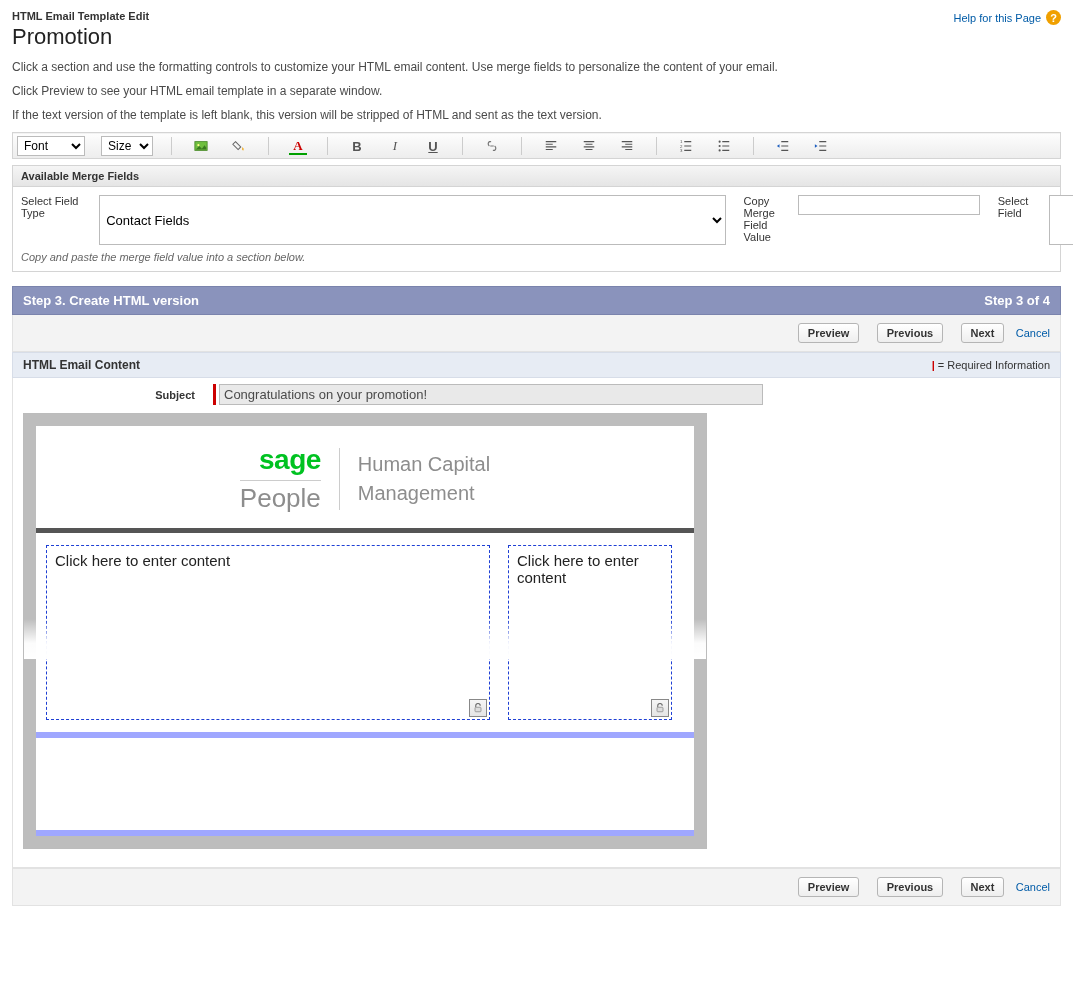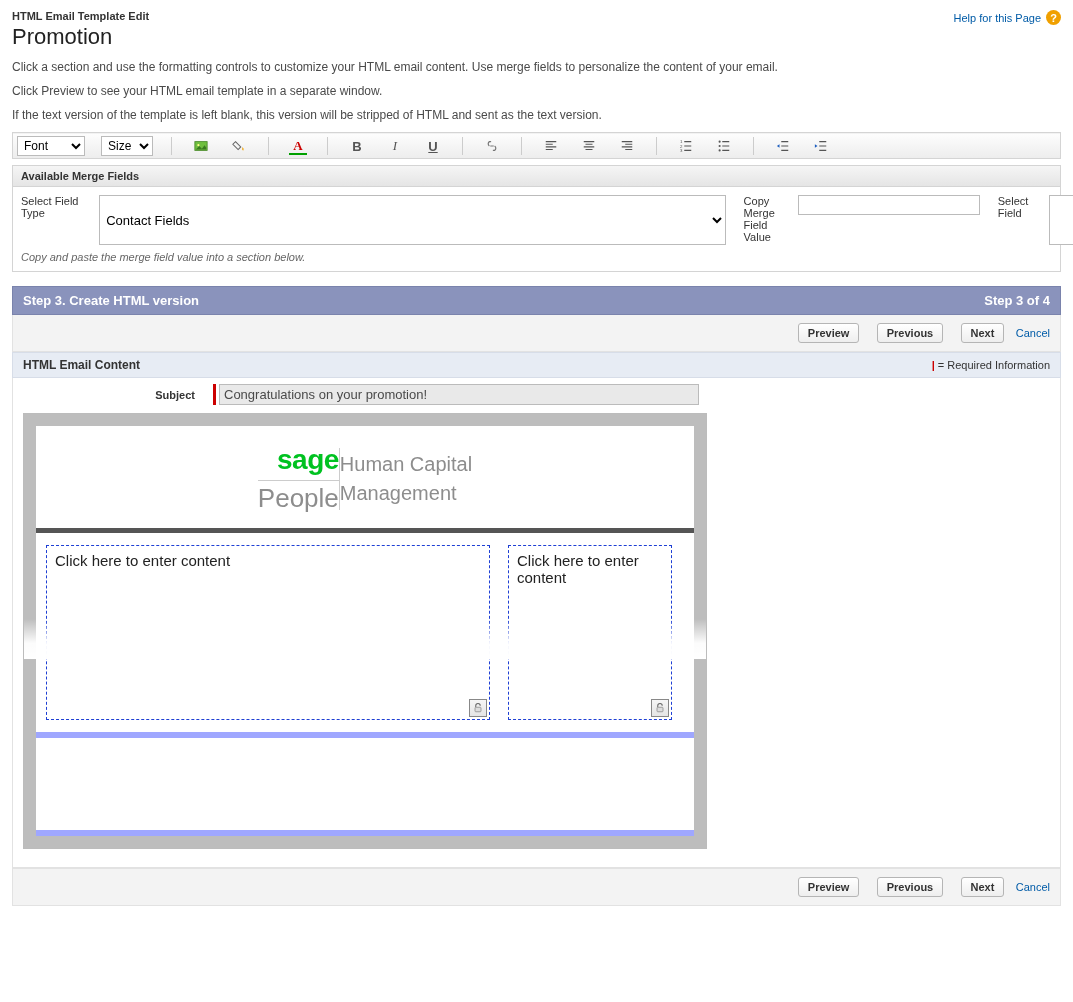--- a/index.html
+++ b/index.html
@@ -134,21 +134,21 @@
   .content-body {
     border: 1px solid #e2e2e2;
     border-top: none;
     padding: 6px 10px 18px 10px;
     background: #fff;
   }
   .subject-row { display: flex; align-items: center; margin-bottom: 8px; }
   .subject-row label { width: 190px; text-align: right; padding-right: 18px; font-size: 11px; font-weight: bold; color: #333; }
   .req-left { border-left: 3px solid #c00; }
   .subject-input {
-    width: 480px; font-size: 13px;
+    width: 544px; font-size: 13px;
     padding: 2px 4px;
     background: #e9e9e9;
     border: 1px solid #bbb;
     color: #4a4a4a;
   }
   
   .email-canvas-outer {
     border: 1px solid #bcbcbc;
     width: 684px;
     padding: 0;
@@ -160,20 +160,21 @@
     position: relative;
   }
   .email-inner {
     background: #fff;
   }
   .brand-header {
     display: flex;
     justify-content: center;
     align-items: center;
     padding: 18px 10px 14px 10px;
+    gap: 18px;
     border-bottom: 5px solid #555;
   }
   .brand-left { text-align: right; }
   .brand-sage { color: #00c221; font-weight: bold; font-size: 28px; letter-spacing: -0.5px; }
   .brand-people { color: #8d8d8d; font-size: 26px; border-top: 1px solid #ccc; margin-top: 4px; padding-top: 2px; font-weight: 300; }
   .brand-divider { width: 1px; height: 62px; background: #ccc; }
   .brand-right { color: #8d8d8d; font-size: 20px; line-height: 1.45; font-weight: 300; }
   .cols {
     display: flex;
     gap: 18px;

